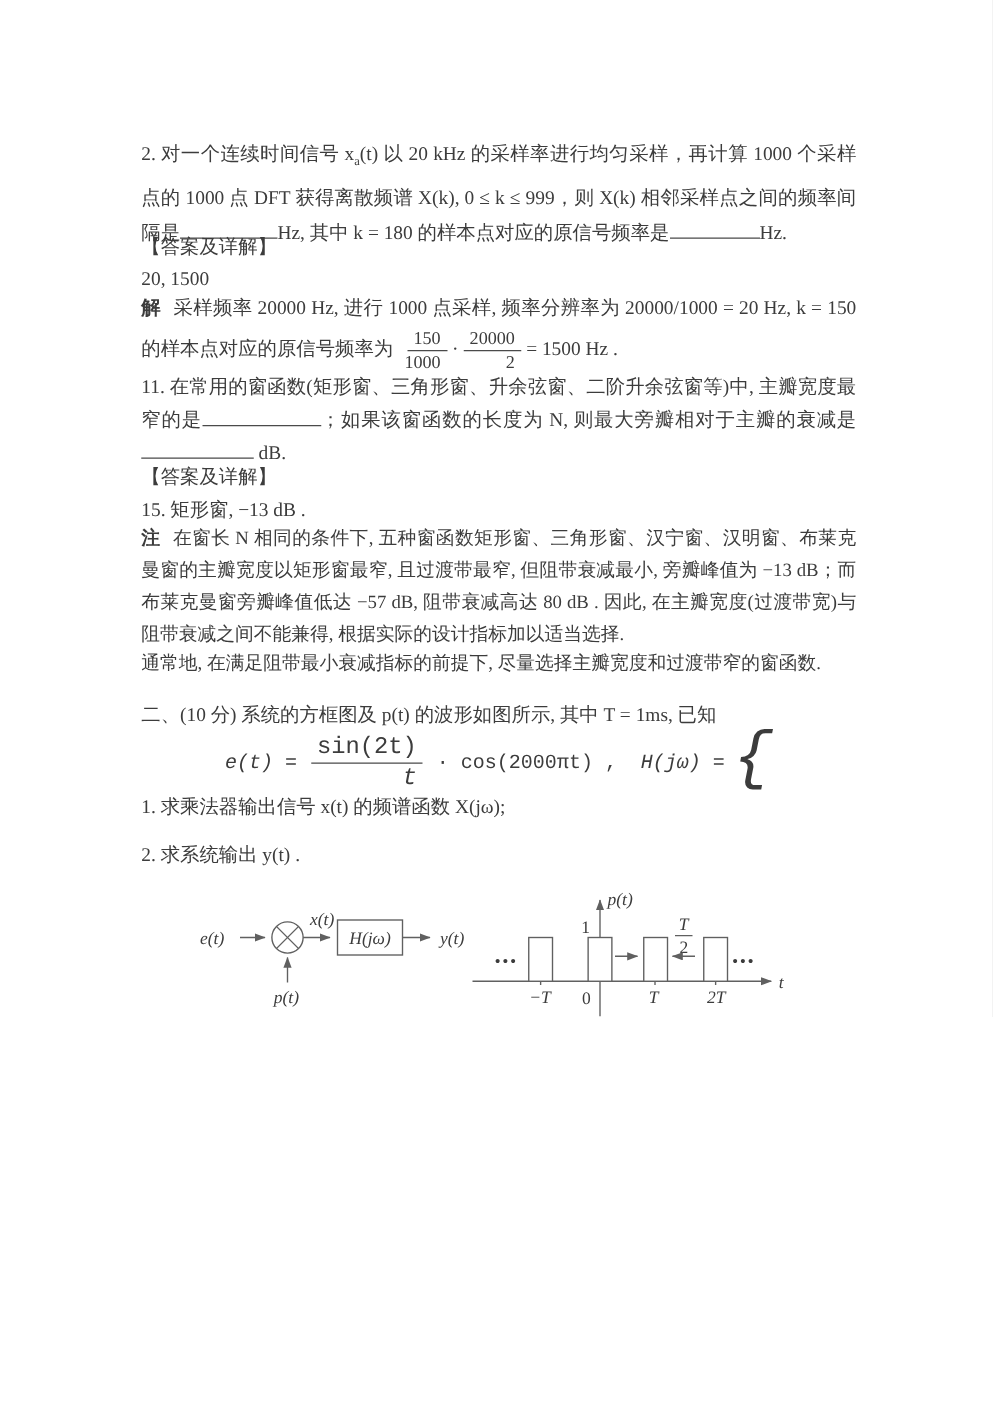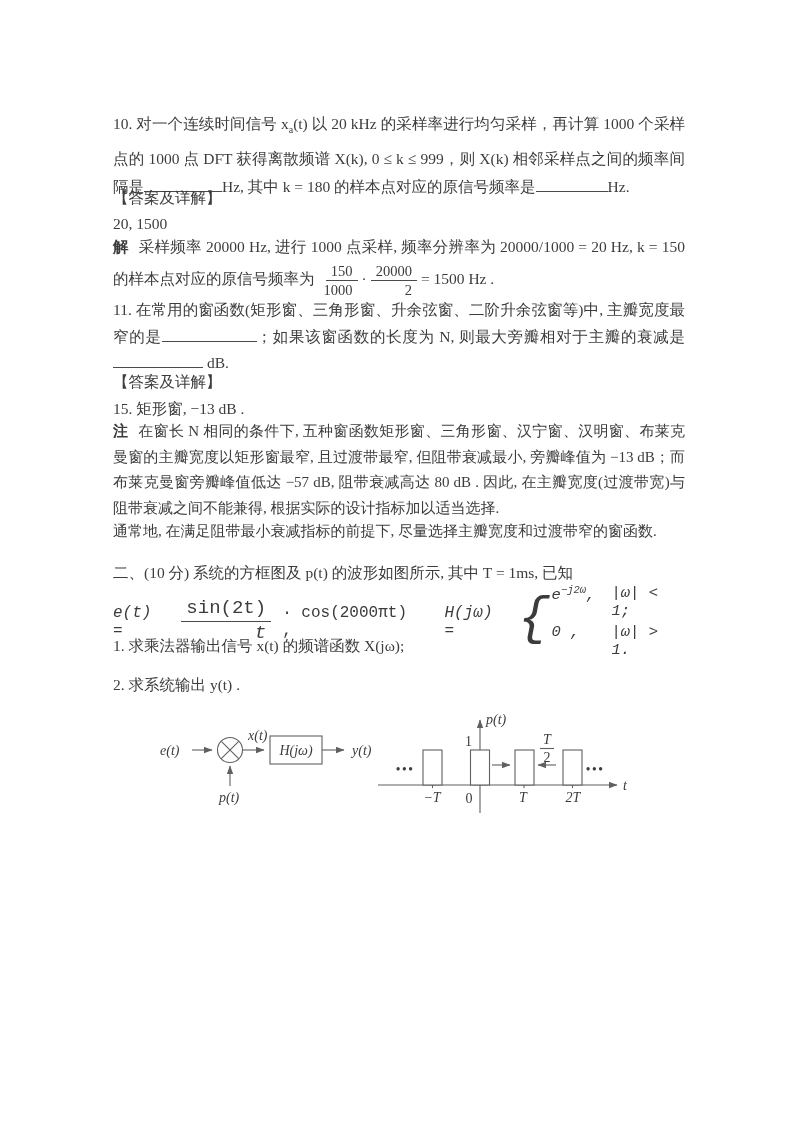--- a/index.html
+++ b/index.html
@@ -56,21 +56,21 @@
   svg .dots{font-style:normal;font-weight:bold;font-size:12px;letter-spacing:2px;fill:#3c3c3c;}
   svg .ln{stroke:#606060;stroke-width:1.1;fill:none;}
   svg .box{stroke:#606060;stroke-width:1.1;fill:#ffffff;}
 </style>
 </head>
 <body>
 
 <div class="page">
   <div class="content">
 
-    <p class="para" style="top:110px"><span>10. 对一个连续时间信号 x</span><sub class="vsub">a</sub><span>(t) 以 20 kHz 的采样率进行均匀采样，再计算 1000 个采样点的 1000 点 DFT 获得离散频谱 X(k), 0 ≤ k ≤ 999，则 X(k) 相邻采样点之间的频率间隔是</span><span class="blank w78"></span><span>Hz, 其中 k = 180 的样本点对应的原信号频率是</span><span class="blank w72"></span><span>Hz.</span></p>
+    <p class="para" style="top:110px"><span>2. 对一个连续时间信号 x</span><sub class="vsub">a</sub><span>(t) 以 20 kHz 的采样率进行均匀采样，再计算 1000 个采样点的 1000 点 DFT 获得离散频谱 X(k), 0 ≤ k ≤ 999，则 X(k) 相邻采样点之间的频率间隔是</span><span class="blank w78"></span><span>Hz, 其中 k = 180 的样本点对应的原信号频率是</span><span class="blank w72"></span><span>Hz.</span></p>
 
     <p class="para single" style="top:184px">【答案及详解】</p>
 
     <p class="para single" style="top:210px">20, 1500</p>
 
     <p class="para" style="top:233px"><b class="lbl">解</b><span>采样频率 20000 Hz, 进行 1000 点采样, 频率分辨率为 20000/1000 = 20 Hz, k = 150 的样本点对应的原信号频率为</span><span class="frac">
           <span class="num">150</span>
           <span class="den">1000</span>
         </span><span>·</span><span class="frac">
           <span class="num">20000</span>
@@ -92,26 +92,20 @@
     <div class="formula" style="top:584px">
       <span>e(t) =</span>
       <span class="frac" style="font-size:19px">
           <span class="num fn">sin(2t)</span>
           <span class="den">t</span>
         </span>
       <span class="fn">· cos(2000πt) ,</span>
       <span style="margin-left:12px">H(jω) =</span>
       <span class="cases">
         <span class="brace">{</span>
-        <span class="case-grid">
-          <span><span>e</span><sup class="vexp">−j2ω</sup><span>,</span></span>
-          <span>|ω| &lt; 1;</span>
-          <span>0 ,</span>
-          <span>|ω| &gt; 1.</span>
-        </span>
       </span>
     </div>
 
     <p class="para single" style="top:632px">1. 求乘法器输出信号 x(t) 的频谱函数 X(jω);</p>
     <p class="para single" style="top:671px">2. 求系统输出 y(t) .</p>
 
     <div class="diagram">
 
       <svg class="bd-svg" width="230" height="85" viewBox="0 0 230 85">
         <defs>

